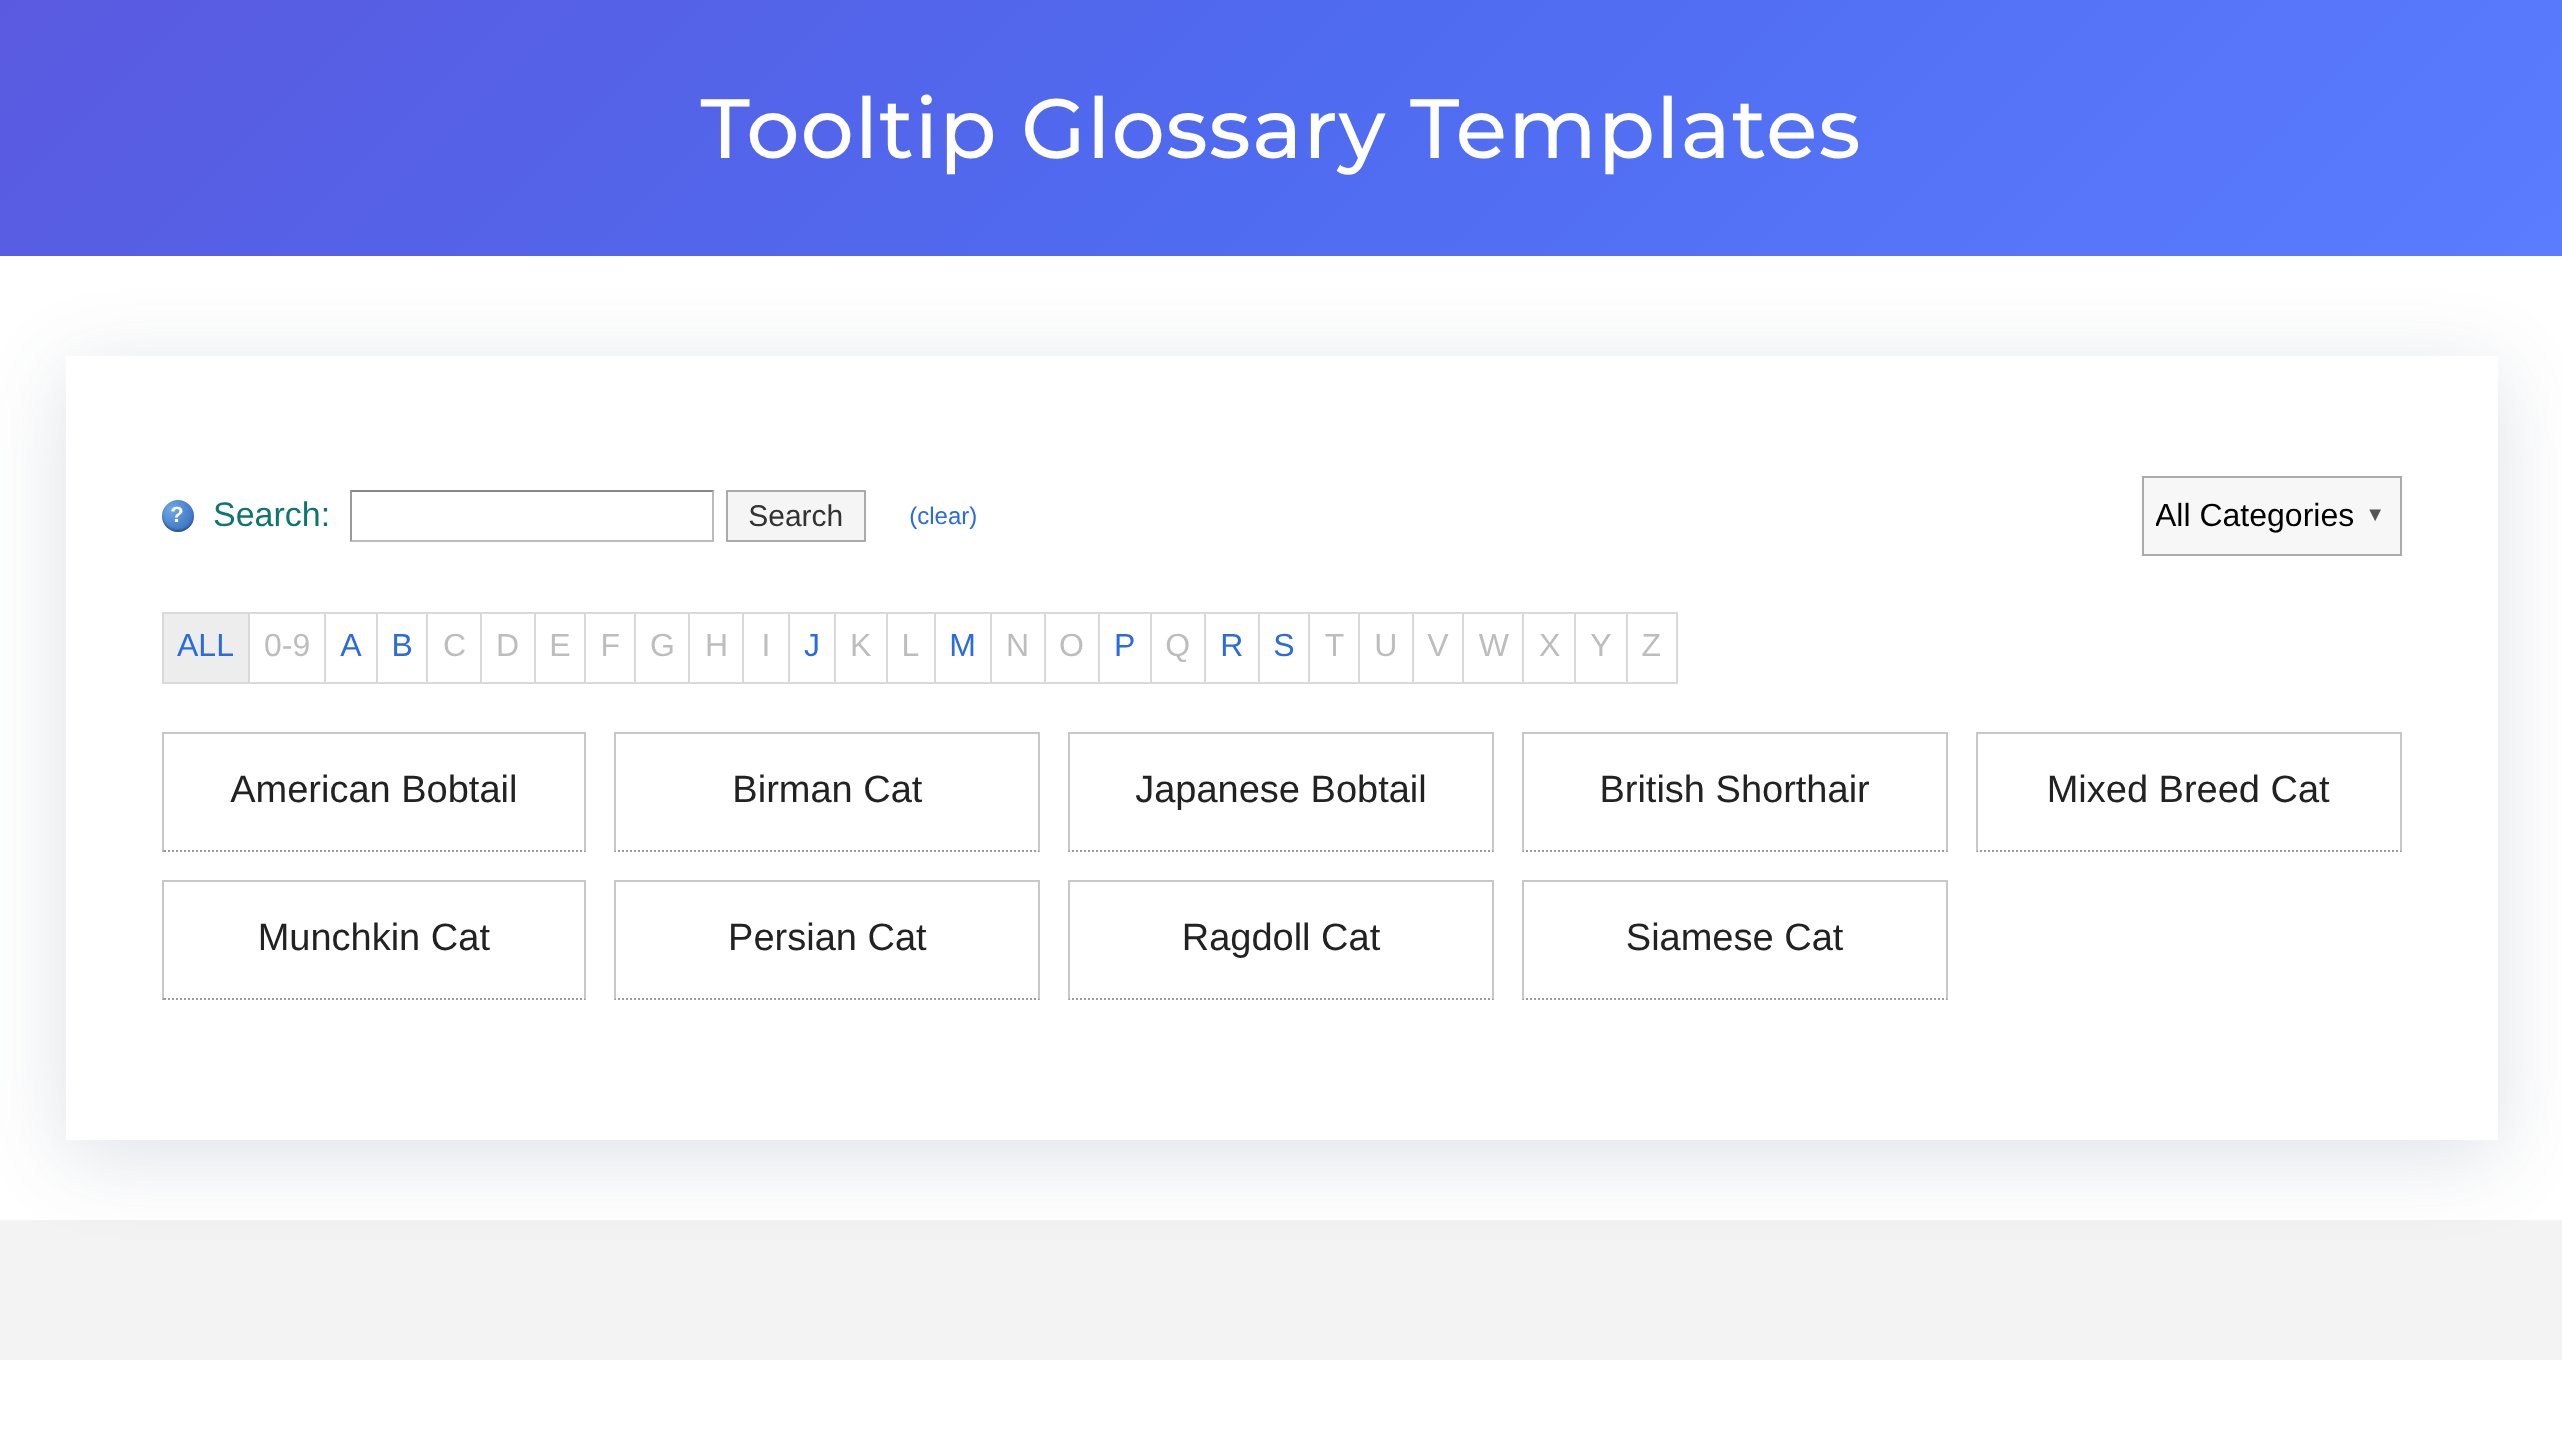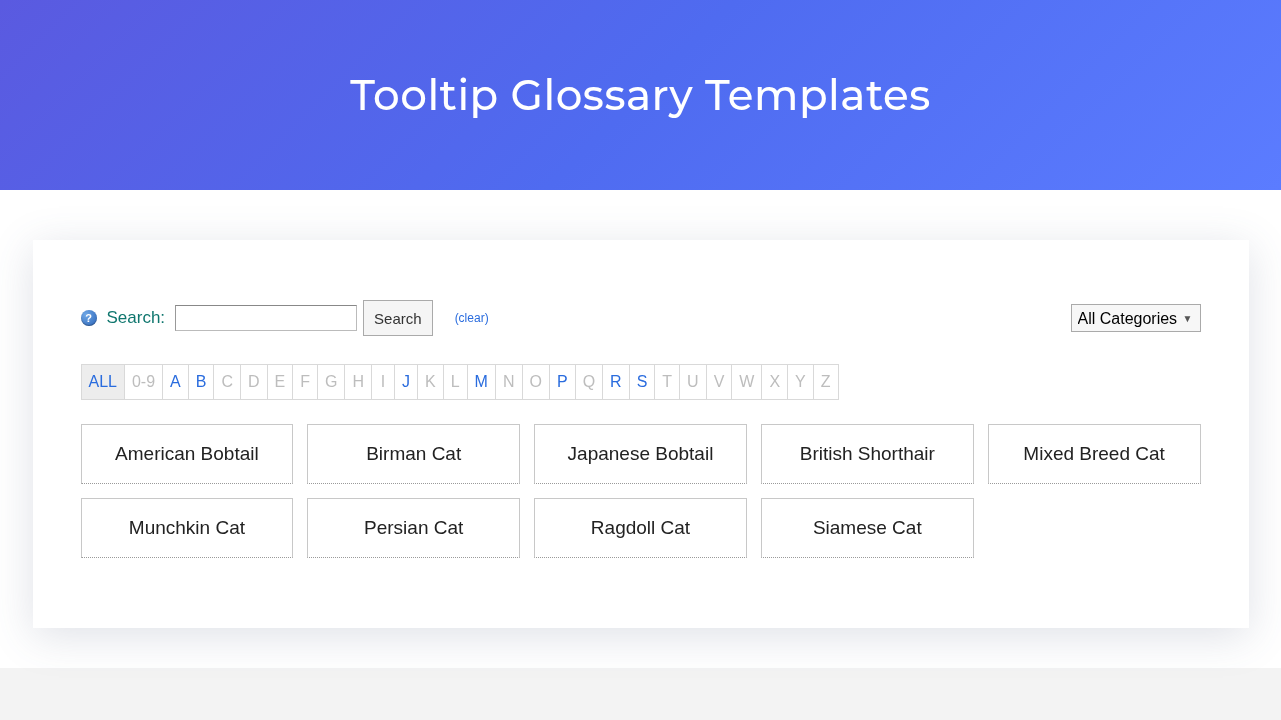--- a/index.html
+++ b/index.html
@@ -4,21 +4,21 @@
 <style>
   * { box-sizing: border-box; margin: 0; padding: 0; }
   body {
     font-family: "Segoe UI", -apple-system, Arial, sans-serif;
     background: #fff;
     color: #333;
     width: 1281px;
   }
   .hero {
     background: linear-gradient(135deg, #5a5ae0 0%, #4f6bf0 50%, #5b7cff 100%);
-    height: 190px;
+    height: 128px;
     display: flex;
     align-items: center;
     justify-content: center;
   }
   .hero-title {
     color: #fff;
     font-size: 42px;
     font-weight: 500;
     font-family: "Montserrat", "Segoe UI", Arial, sans-serif;
     letter-spacing: 0.5px;
@@ -60,36 +60,36 @@
     width: 182px;
     height: 26px;
     border: 1px solid #bbb;
     border-top-color: #888;
     border-left-color: #999;
     background: #fff;
     padding: 2px 4px;
     font-size: 14px;
   }
   .search-btn {
-    height: 36px;
+    height: 26px;
     padding: 0 10px;
     background: #f5f5f5;
     border: 1px solid #aaa;
     font-size: 15px;
     color: #333;
     cursor: pointer;
   }
   .clear-link {
     color: #2a6cde;
     font-size: 12px;
     margin-left: 16px;
     cursor: pointer;
   }
   .cat-select {
-    height: 28px;
+    height: 40px;
     font-size: 16px;
     border: 1px solid #aaa;
     background: #f7f7f7;
     padding: 1px 22px 1px 6px;
     appearance: none;
     -webkit-appearance: none;
     position: relative;
   }
   .select-wrap {
     position: relative;

